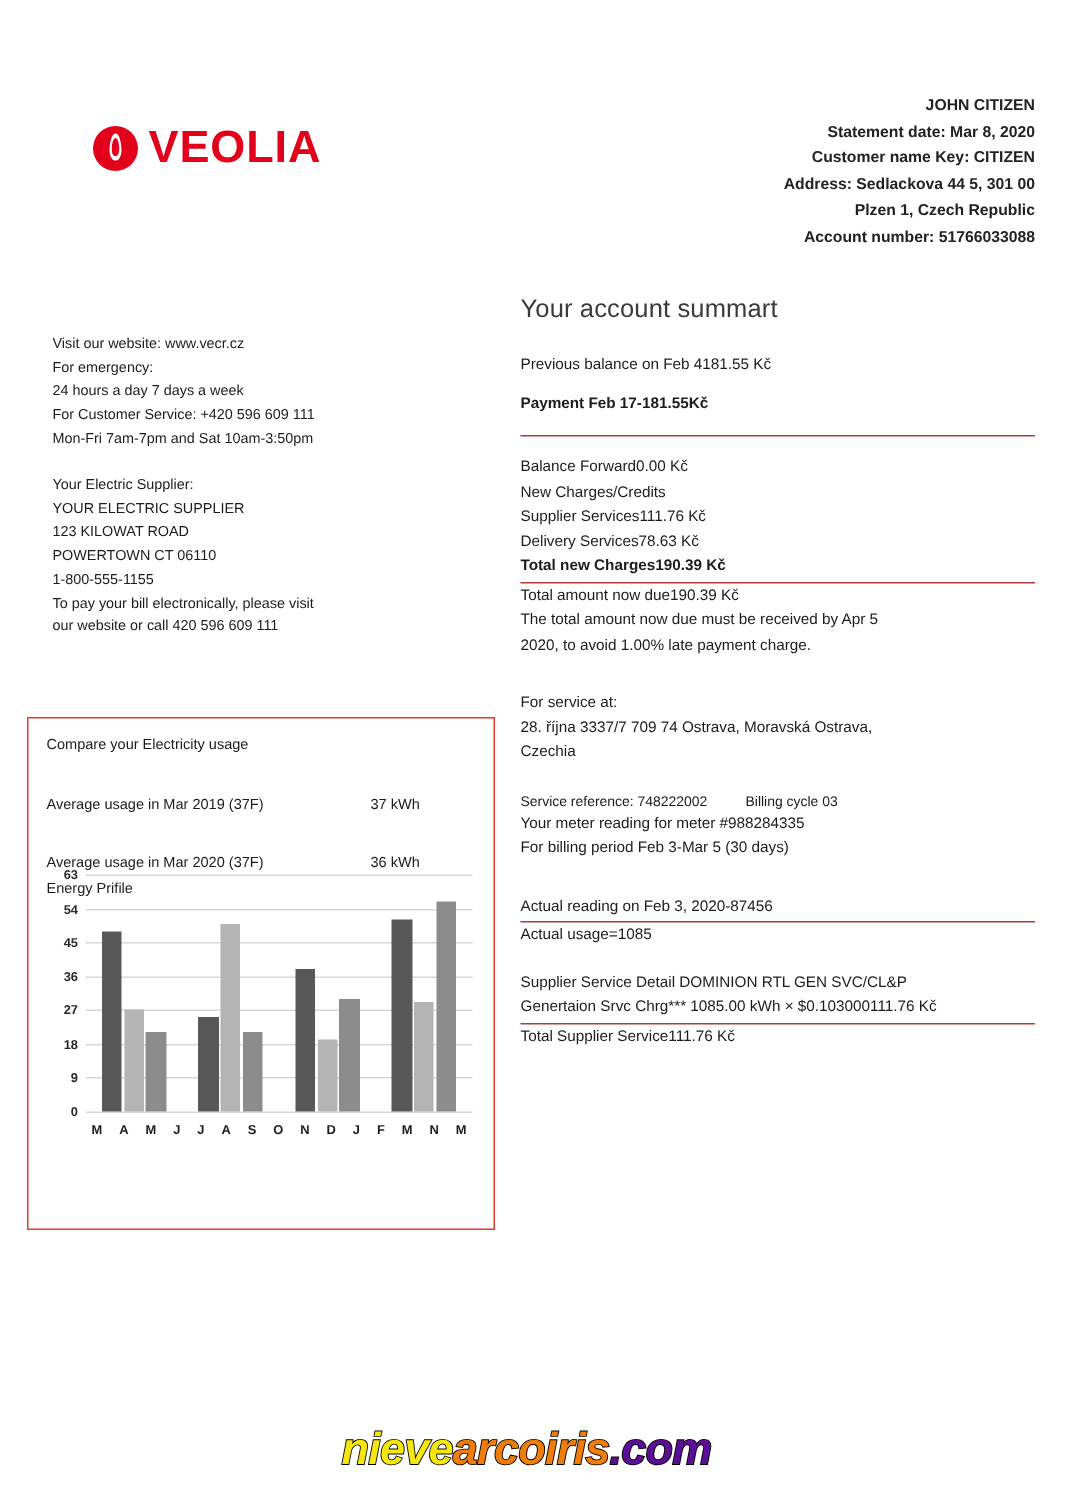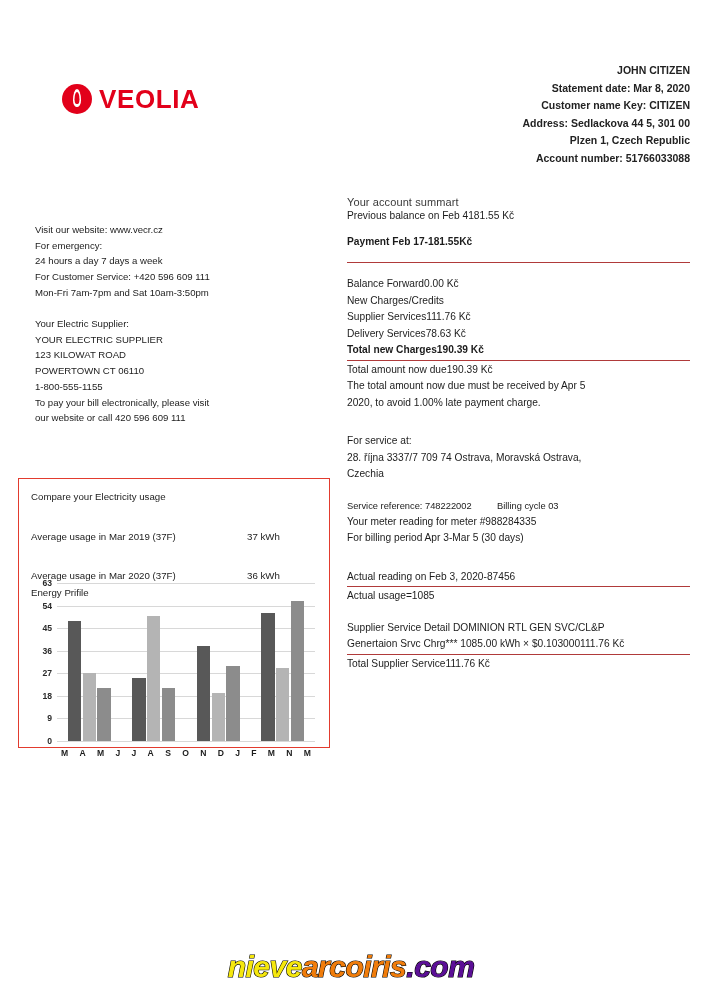--- a/index.html
+++ b/index.html
@@ -48,21 +48,21 @@
     left: 50%;
     top: 8px;
     transform: translateX(-50%);
     width: 5px;
     height: 12px;
     background: #e2001a;
     border-radius: 50% 50% 40% 40% / 60% 60% 40% 40%;
     z-index: 2;
   }
   #logo-text {
-    font-size: 26px;
+    font-size: 30px;
     font-weight: bold;
     color: #e2001a;
     letter-spacing: 0.6px;
     line-height: 1;
   }
 
   
   #bill-header {
     position: absolute;
     right: 30px;
@@ -88,23 +88,23 @@
   .left-block div { white-space: pre; }
 
   
   #summary {
     position: absolute;
     left: 347px;
     top: 196px;
     width: 343px;
   }
   #summary-title {
-    font-size: 11px;
+    font-size: 17px;
     color: #3a3a3a;
-    margin-bottom: 0;
+    margin-bottom: 20px;
     letter-spacing: 0.1px;
   }
   .row {
     display: flex;
     align-items: baseline;
     font-size: 10.2px;
     line-height: 16.5px;
     color: #1c1c1c;
   }
   .row .lbl { white-space: pre; }
@@ -133,21 +133,21 @@
     line-height: 16px;
   }
   .small-row .a { width: 150px; }
 
   
   #chart-panel {
     position: absolute;
     left: 18px;
     top: 478px;
     width: 312px;
-    height: 270px;
+    height: 342px;
     border: 1.6px solid #e23b2e;
     background: #fff;
   }
   #chart-head {
     padding: 10px 12px 0 12px;
     font-size: 9.7px;
     line-height: 16.5px;
     color: #1c1c1c;
   }
   #chart-head .hrow {
@@ -341,21 +341,21 @@
 
   <div class="gap-md"></div>
 
   <div class="small-row">
     <span class="a">Service reference: 748222002</span>
     <span>Billing cycle 03</span>
   </div>
 
   <div class="note">
     <div>Your meter reading for meter #988284335</div>
-    <div>For billing period Apr 3-Mar 5 (30 days)</div>
+    <div>For billing period Feb 3-Mar 5 (30 days)</div>
   </div>
 
   <div class="gap-lg"></div>
 
 
   <div class="row">
     <span class="lbl">Actual reading on Feb 3, 2020</span>
     <span class="val">-87456</span>
   </div>
 

